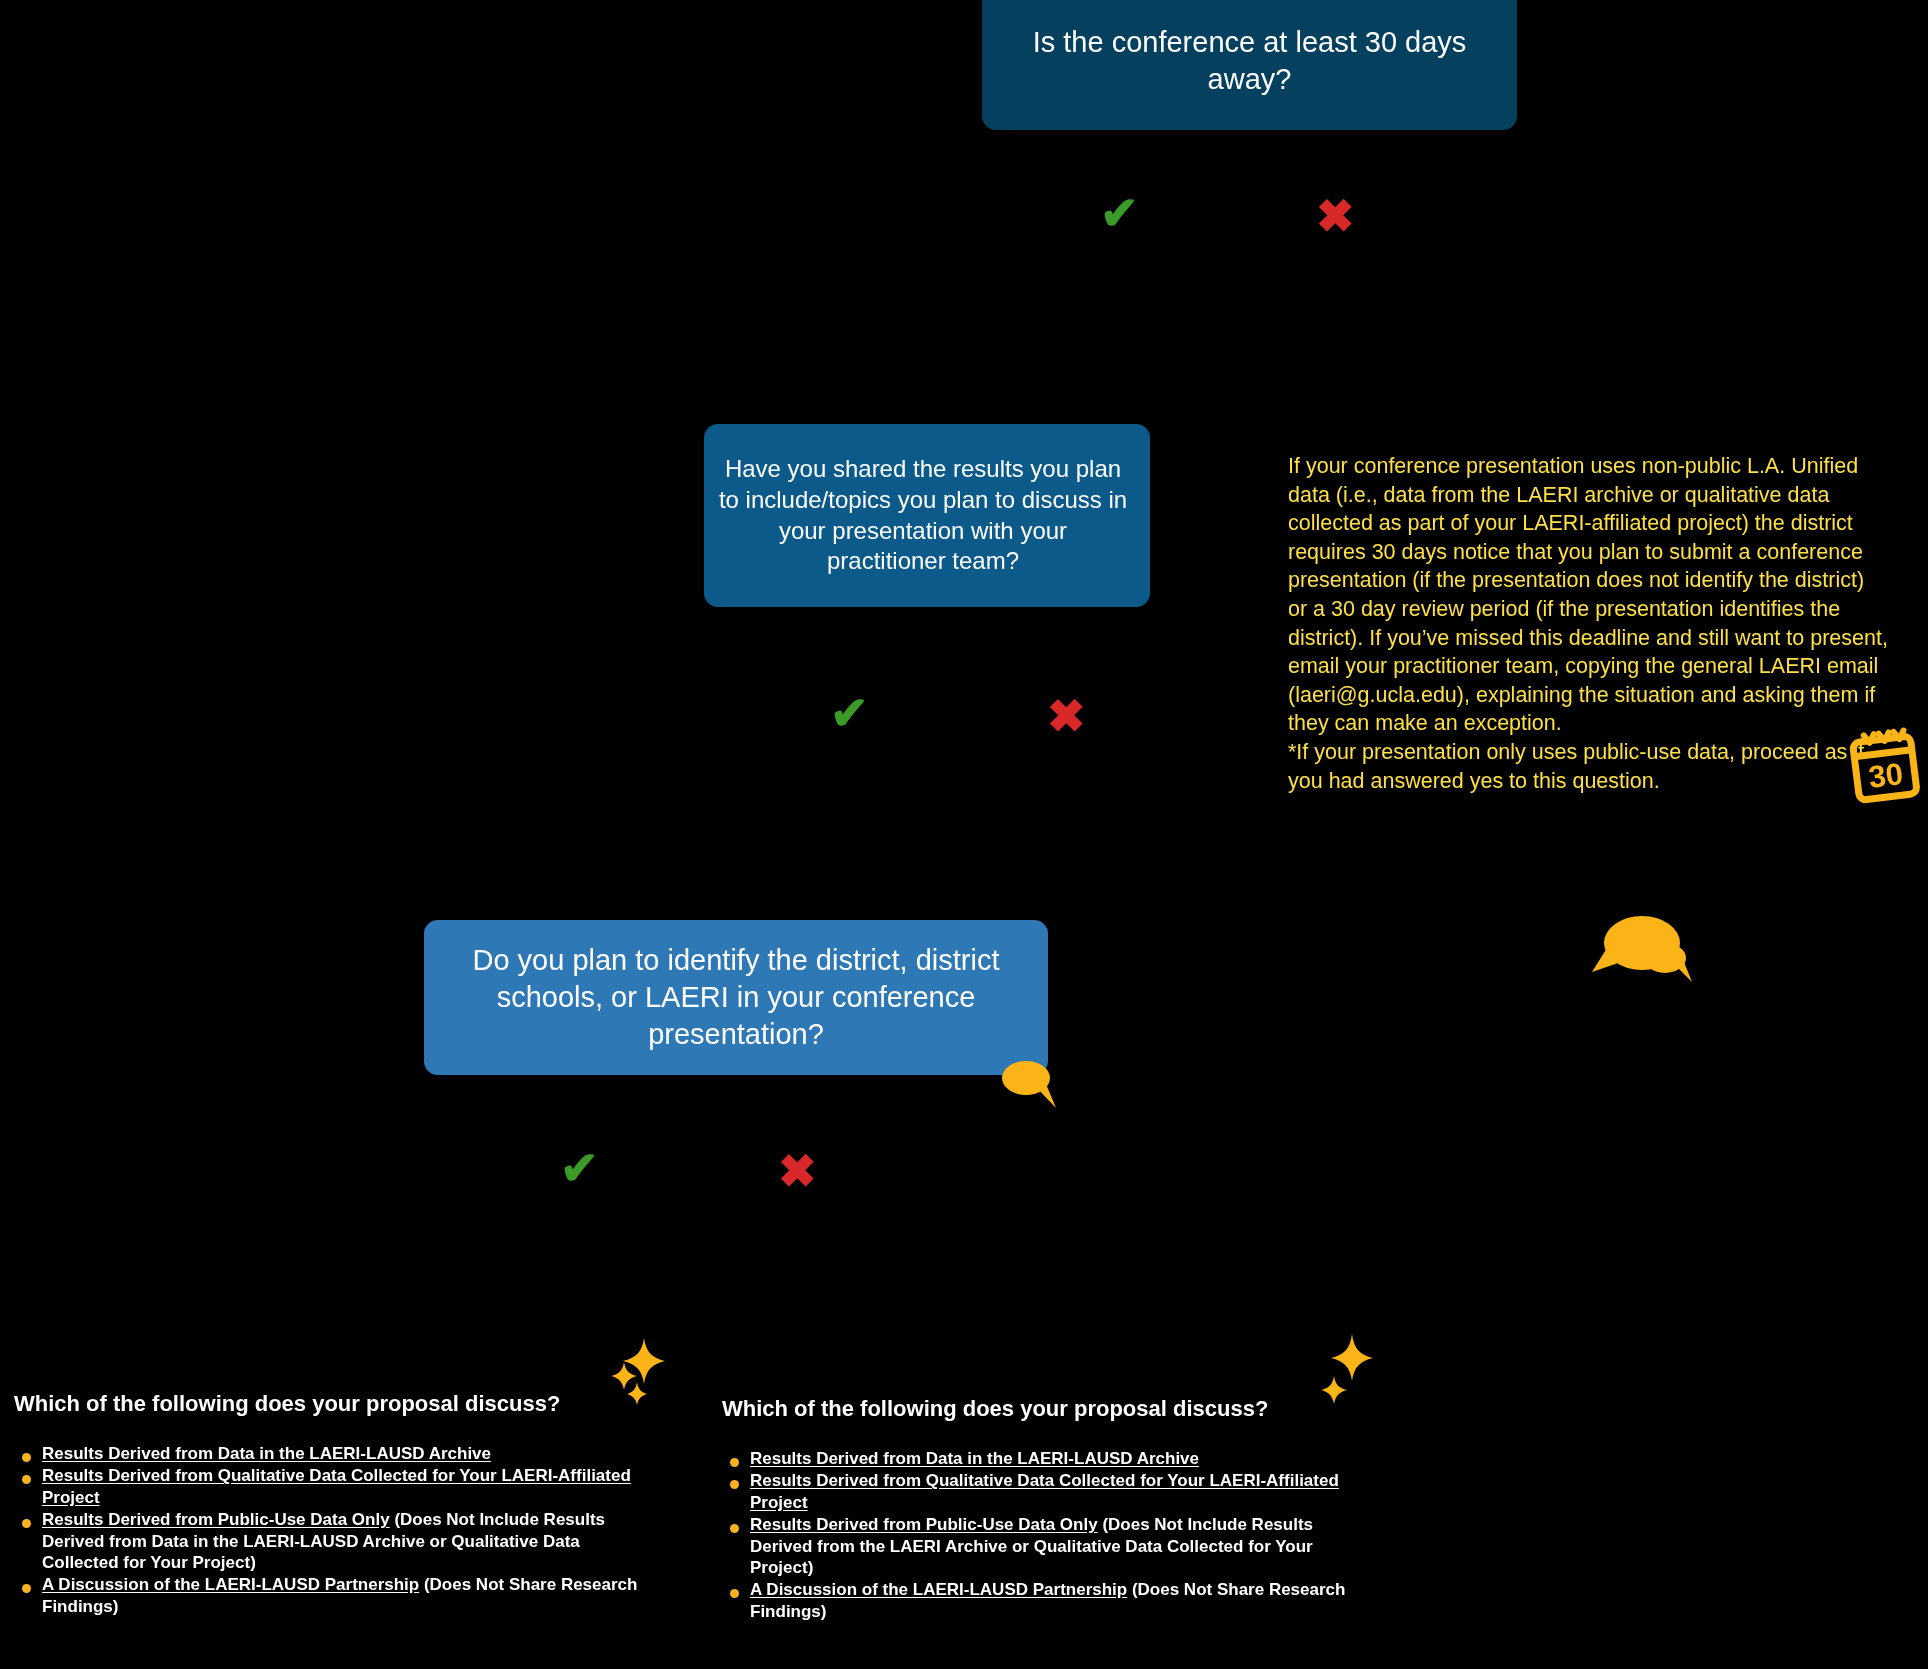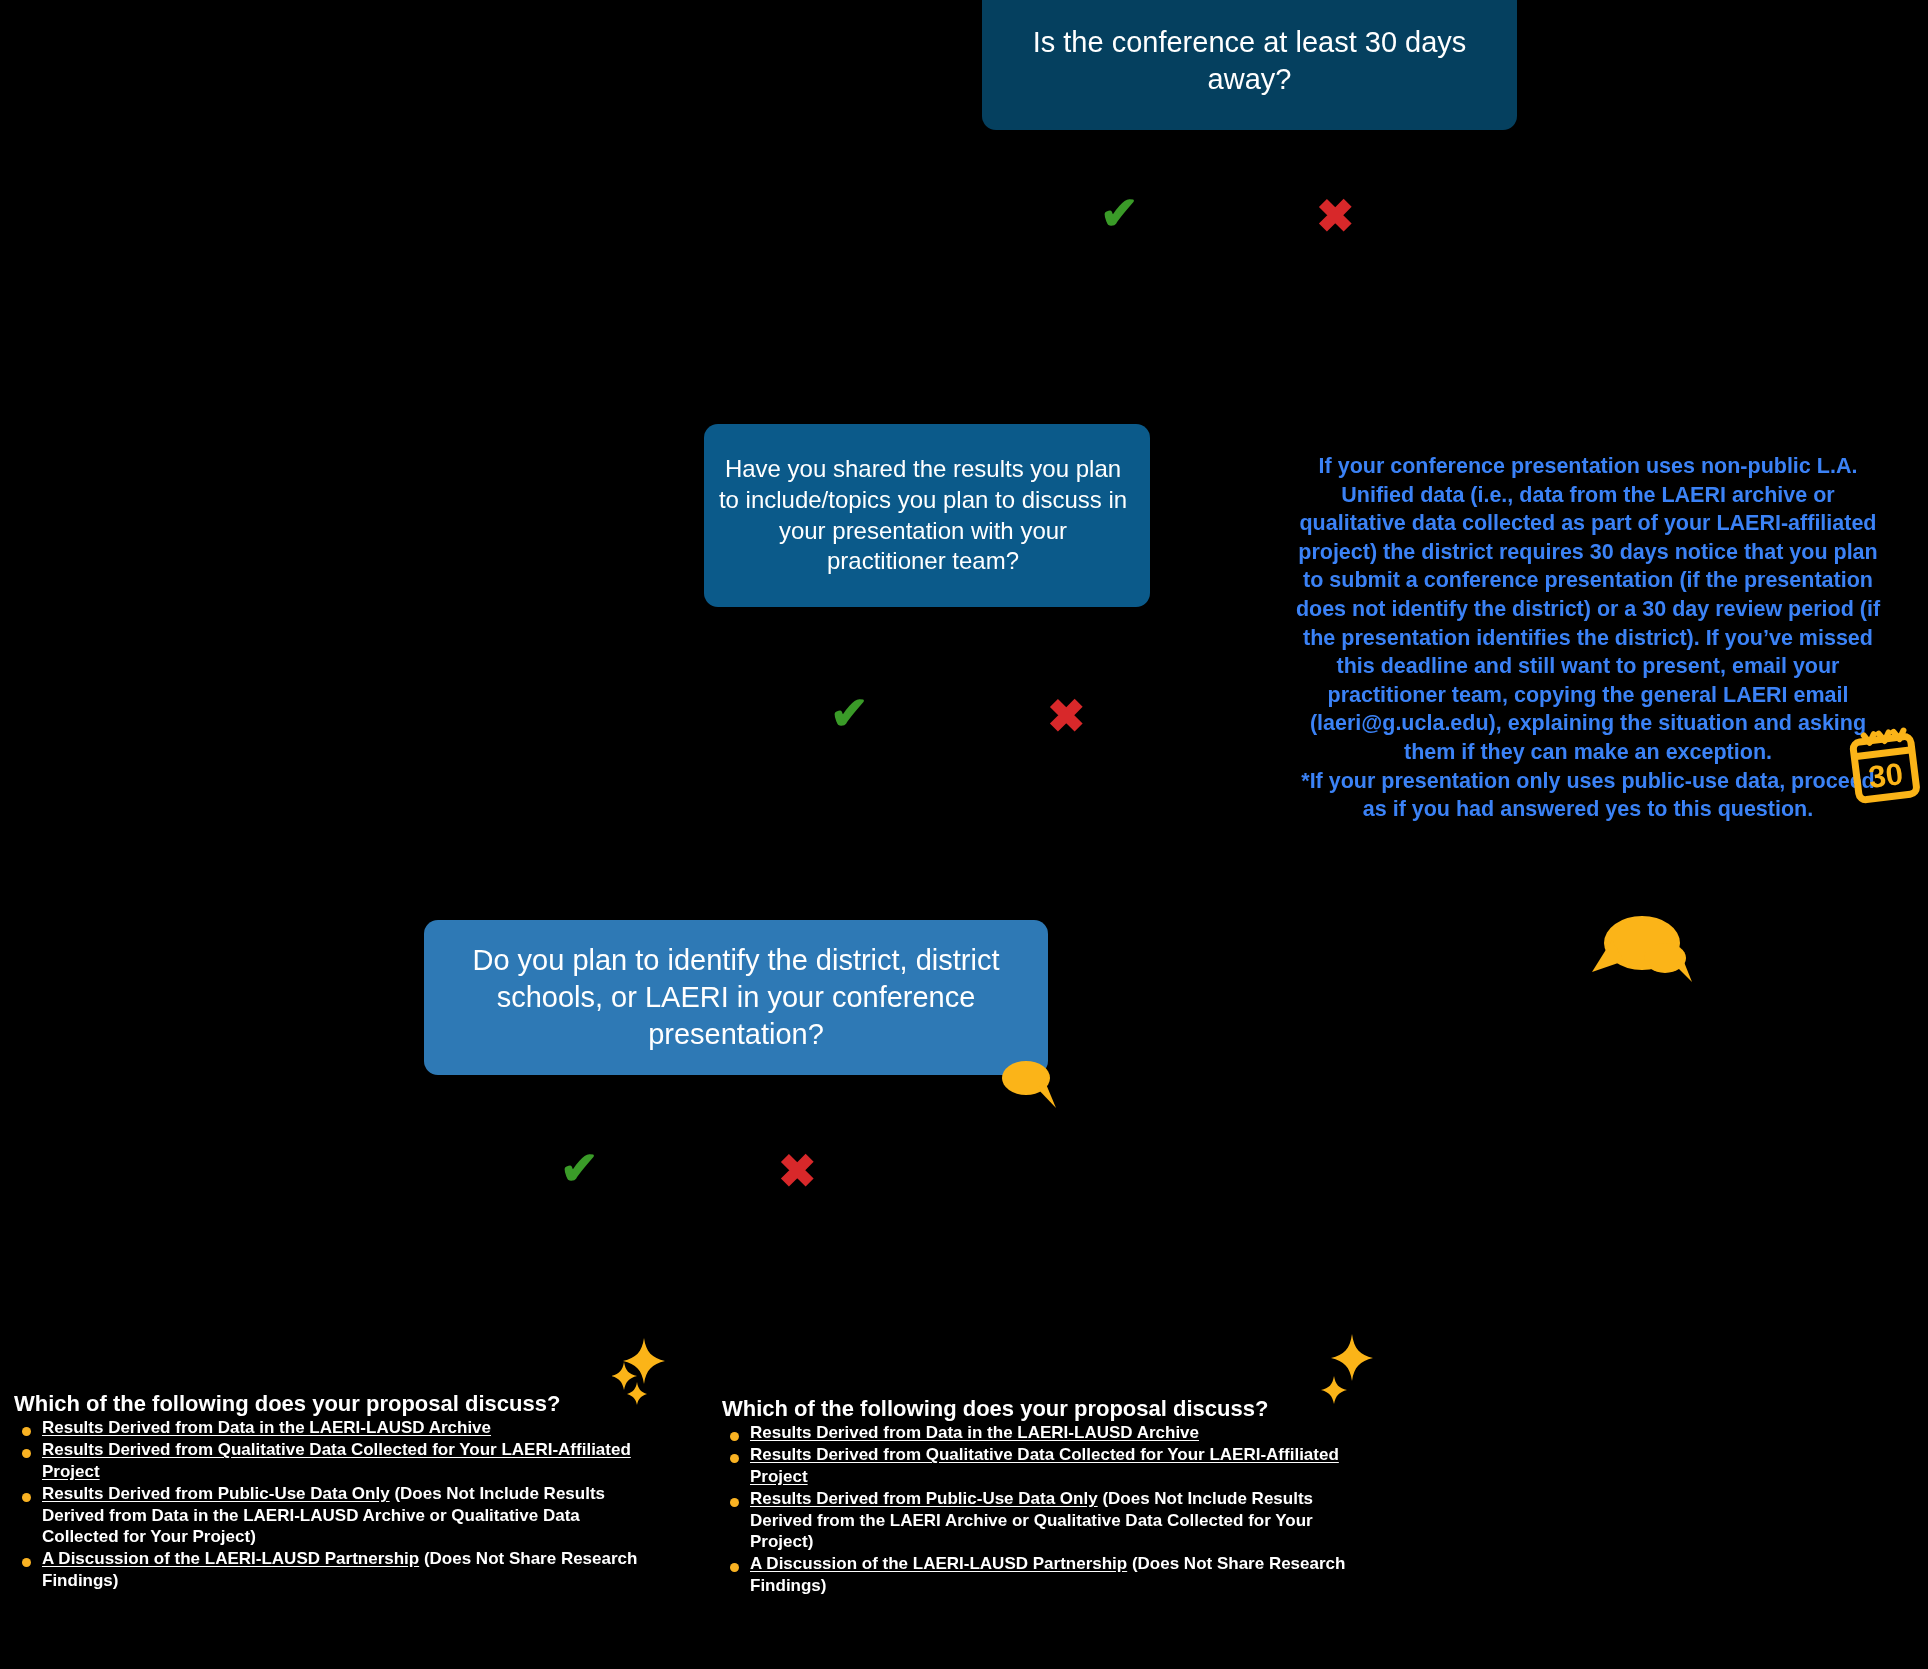--- a/index.html
+++ b/index.html
@@ -68,23 +68,23 @@
     font-size: 46px;
     line-height: 1;
     font-weight: 700;
     user-select: none;
   }
   .mark.yes { color: #3a9b28; }
   .mark.no  { color: #d8282a; }
 
   .note {
     position: absolute;
-    text-align: center;
-    font-weight: 700;
-    color: #3b82f6;
+    text-align: left;
+    font-weight: 400;
+    color: #fde047;
     line-height: 1.33;
   }
   #note1 {
     left: 1288px;
     top: 452px;
     width: 600px;
     font-size: 21.5px;
   }
   #note2 {
     left: 1048px;
@@ -96,20 +96,21 @@
   .proposal-block {
     position: absolute;
     color: #ffffff;
   }
   #proposal-left { left: 14px; top: 1391px; width: 640px; }
   #proposal-right { left: 722px; top: 1396px; width: 640px; }
 
   .proposal-title {
     font-size: 22px;
     font-weight: 700;
+    margin-bottom: 26px;
   }
   .proposal-list {
     list-style: none;
     margin: 0;
     padding: 0;
   }
   .proposal-list li {
     position: relative;
     padding-left: 28px;
     font-size: 17px;

